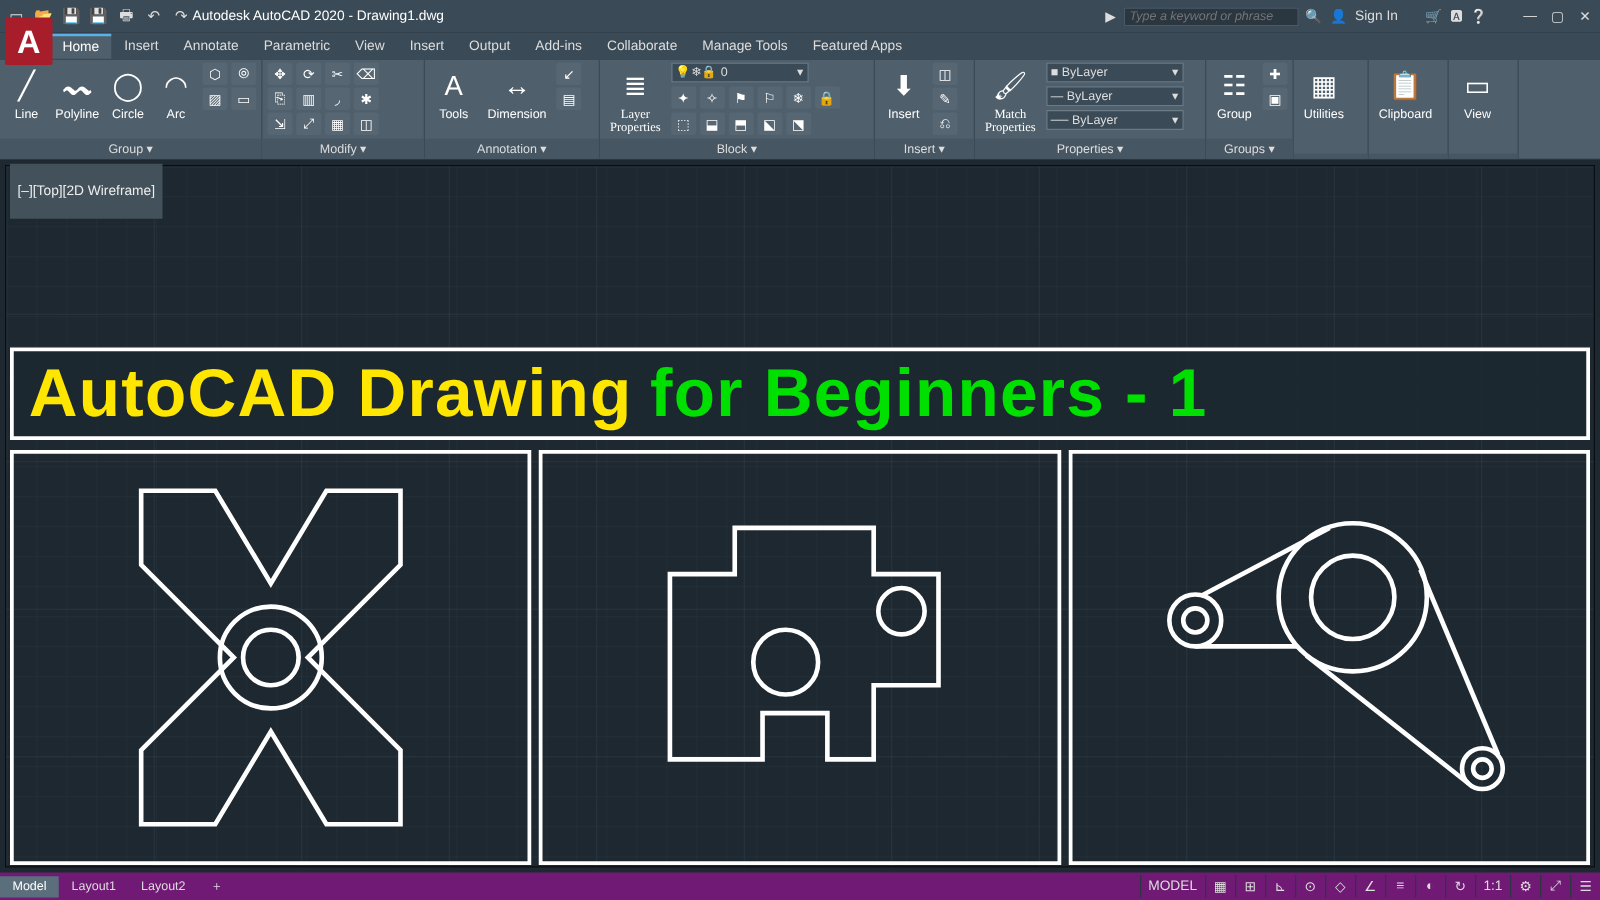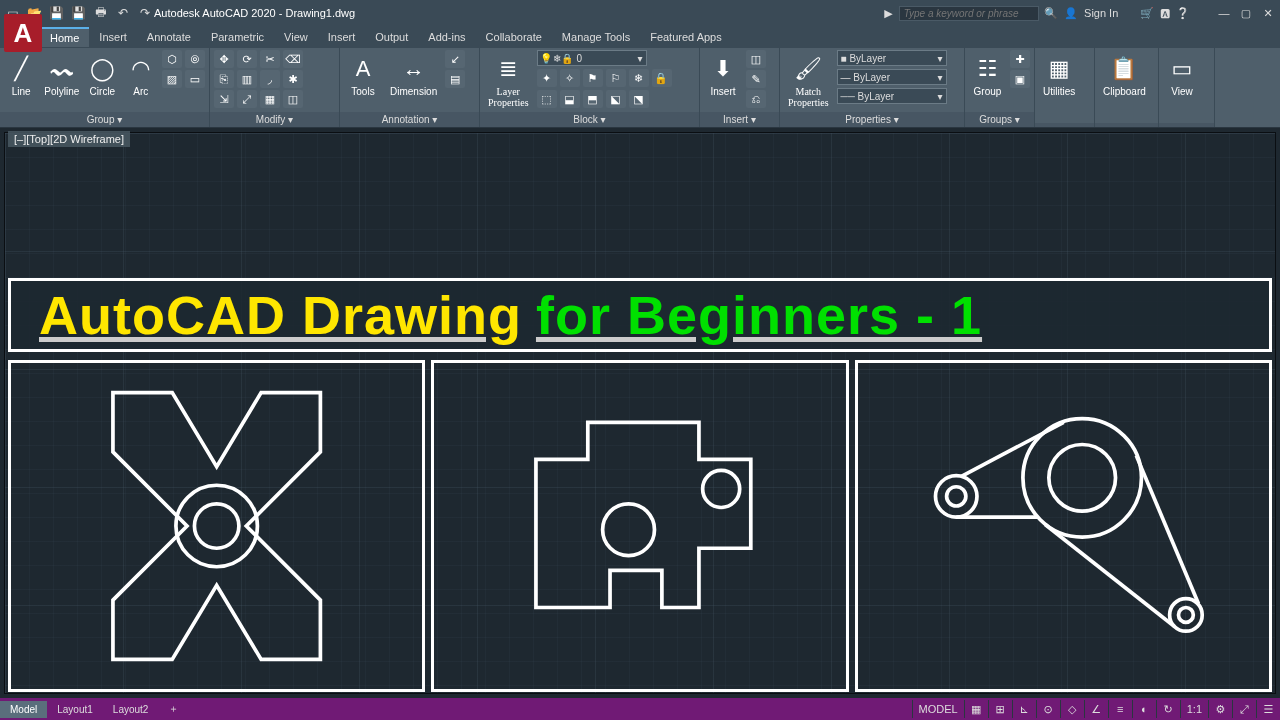--- a/index.html
+++ b/index.html
@@ -26,34 +26,34 @@
 .panel-body { display: flex; align-items: flex-start; gap: 4px; flex:1; }
 .panel-title { text-align: center; font-size: 10px; color: #ddd; padding: 2px 0; background: #475663; margin: 0 -4px; }
 .bigbtn { display: flex; flex-direction: column; align-items: center; justify-content: flex-start; padding: 2px 4px; color:#fff; font-size:10px; min-width:34px; }
 .bigbtn .glyph { height: 34px; width: 30px; display:flex; align-items:center; justify-content:center; font-size:22px; }
 .iconrow { display:flex; flex-direction:column; gap:2px; }
 .iconrow .r { display:flex; gap:3px; }
 .smicon { width:20px; height:18px; background:#566672; display:flex; align-items:center; justify-content:center; font-size:11px; color:#fff; border-radius:2px; }
 .propsel { width:110px; height:16px; background:#3a4a56; border:1px solid #6b7b86; color:#ddd; font-size:10px; padding:0 3px; display:flex; align-items:center; justify-content:space-between; }
 
 
-.viewport-label { position:absolute; left:8px; top:131px; background: rgba(70,85,95,0.9); color:#eee; font-size:11px; padding:2px 6px; z-index:4; }
+.viewport-label { position:absolute; left:8px; top:131px; background: rgba(70,85,95,0.9); color:#eee; font-size:11px; padding:16px 6px; z-index:4; }
 .canvas { position:absolute; left:0; top:128px; right:0; bottom:22px; background:#1e2830; }
 .grid { position:absolute; inset:4px; 
   background-image: 
     linear-gradient(rgba(80,100,115,0.22) 1px, transparent 1px),
     linear-gradient(90deg, rgba(80,100,115,0.22) 1px, transparent 1px),
     linear-gradient(rgba(80,100,115,0.09) 1px, transparent 1px),
     linear-gradient(90deg, rgba(80,100,115,0.09) 1px, transparent 1px);
   background-size: 118px 118px, 118px 118px, 24px 24px, 24px 24px;
   border:1px solid #0a0e12;
 }
 
 
-.banner { position:absolute; left:8px; right:8px; top:150px; height:74px; border:3px solid #fff; background: rgba(28,40,48,0.85); display:flex; align-items:center; padding:0 28px; z-index:3;text-decoration:underline; }
+.banner { position:absolute; left:8px; right:8px; top:150px; height:74px; border:3px solid #fff; background: rgba(28,40,48,0.85); display:flex; align-items:center; padding:0 12px; z-index:3; }
 .banner span { font-size:54px; font-weight:900; letter-spacing:1px; }
 .banner .t1 { color:#ffe600; }
 .banner .t2 { color:#00e000; margin-left:14px; }
 
 
 .panes { position:absolute; left:8px; right:8px; top:232px; bottom:6px; display:flex; gap:6px; z-index:2; }
 .pane { flex:1; border:3px solid #fff; position:relative; }
 .pane svg { width:100%; height:100%; }
 .stk { stroke:#fff; stroke-width:5; fill:none; stroke-linejoin:miter; }
 

